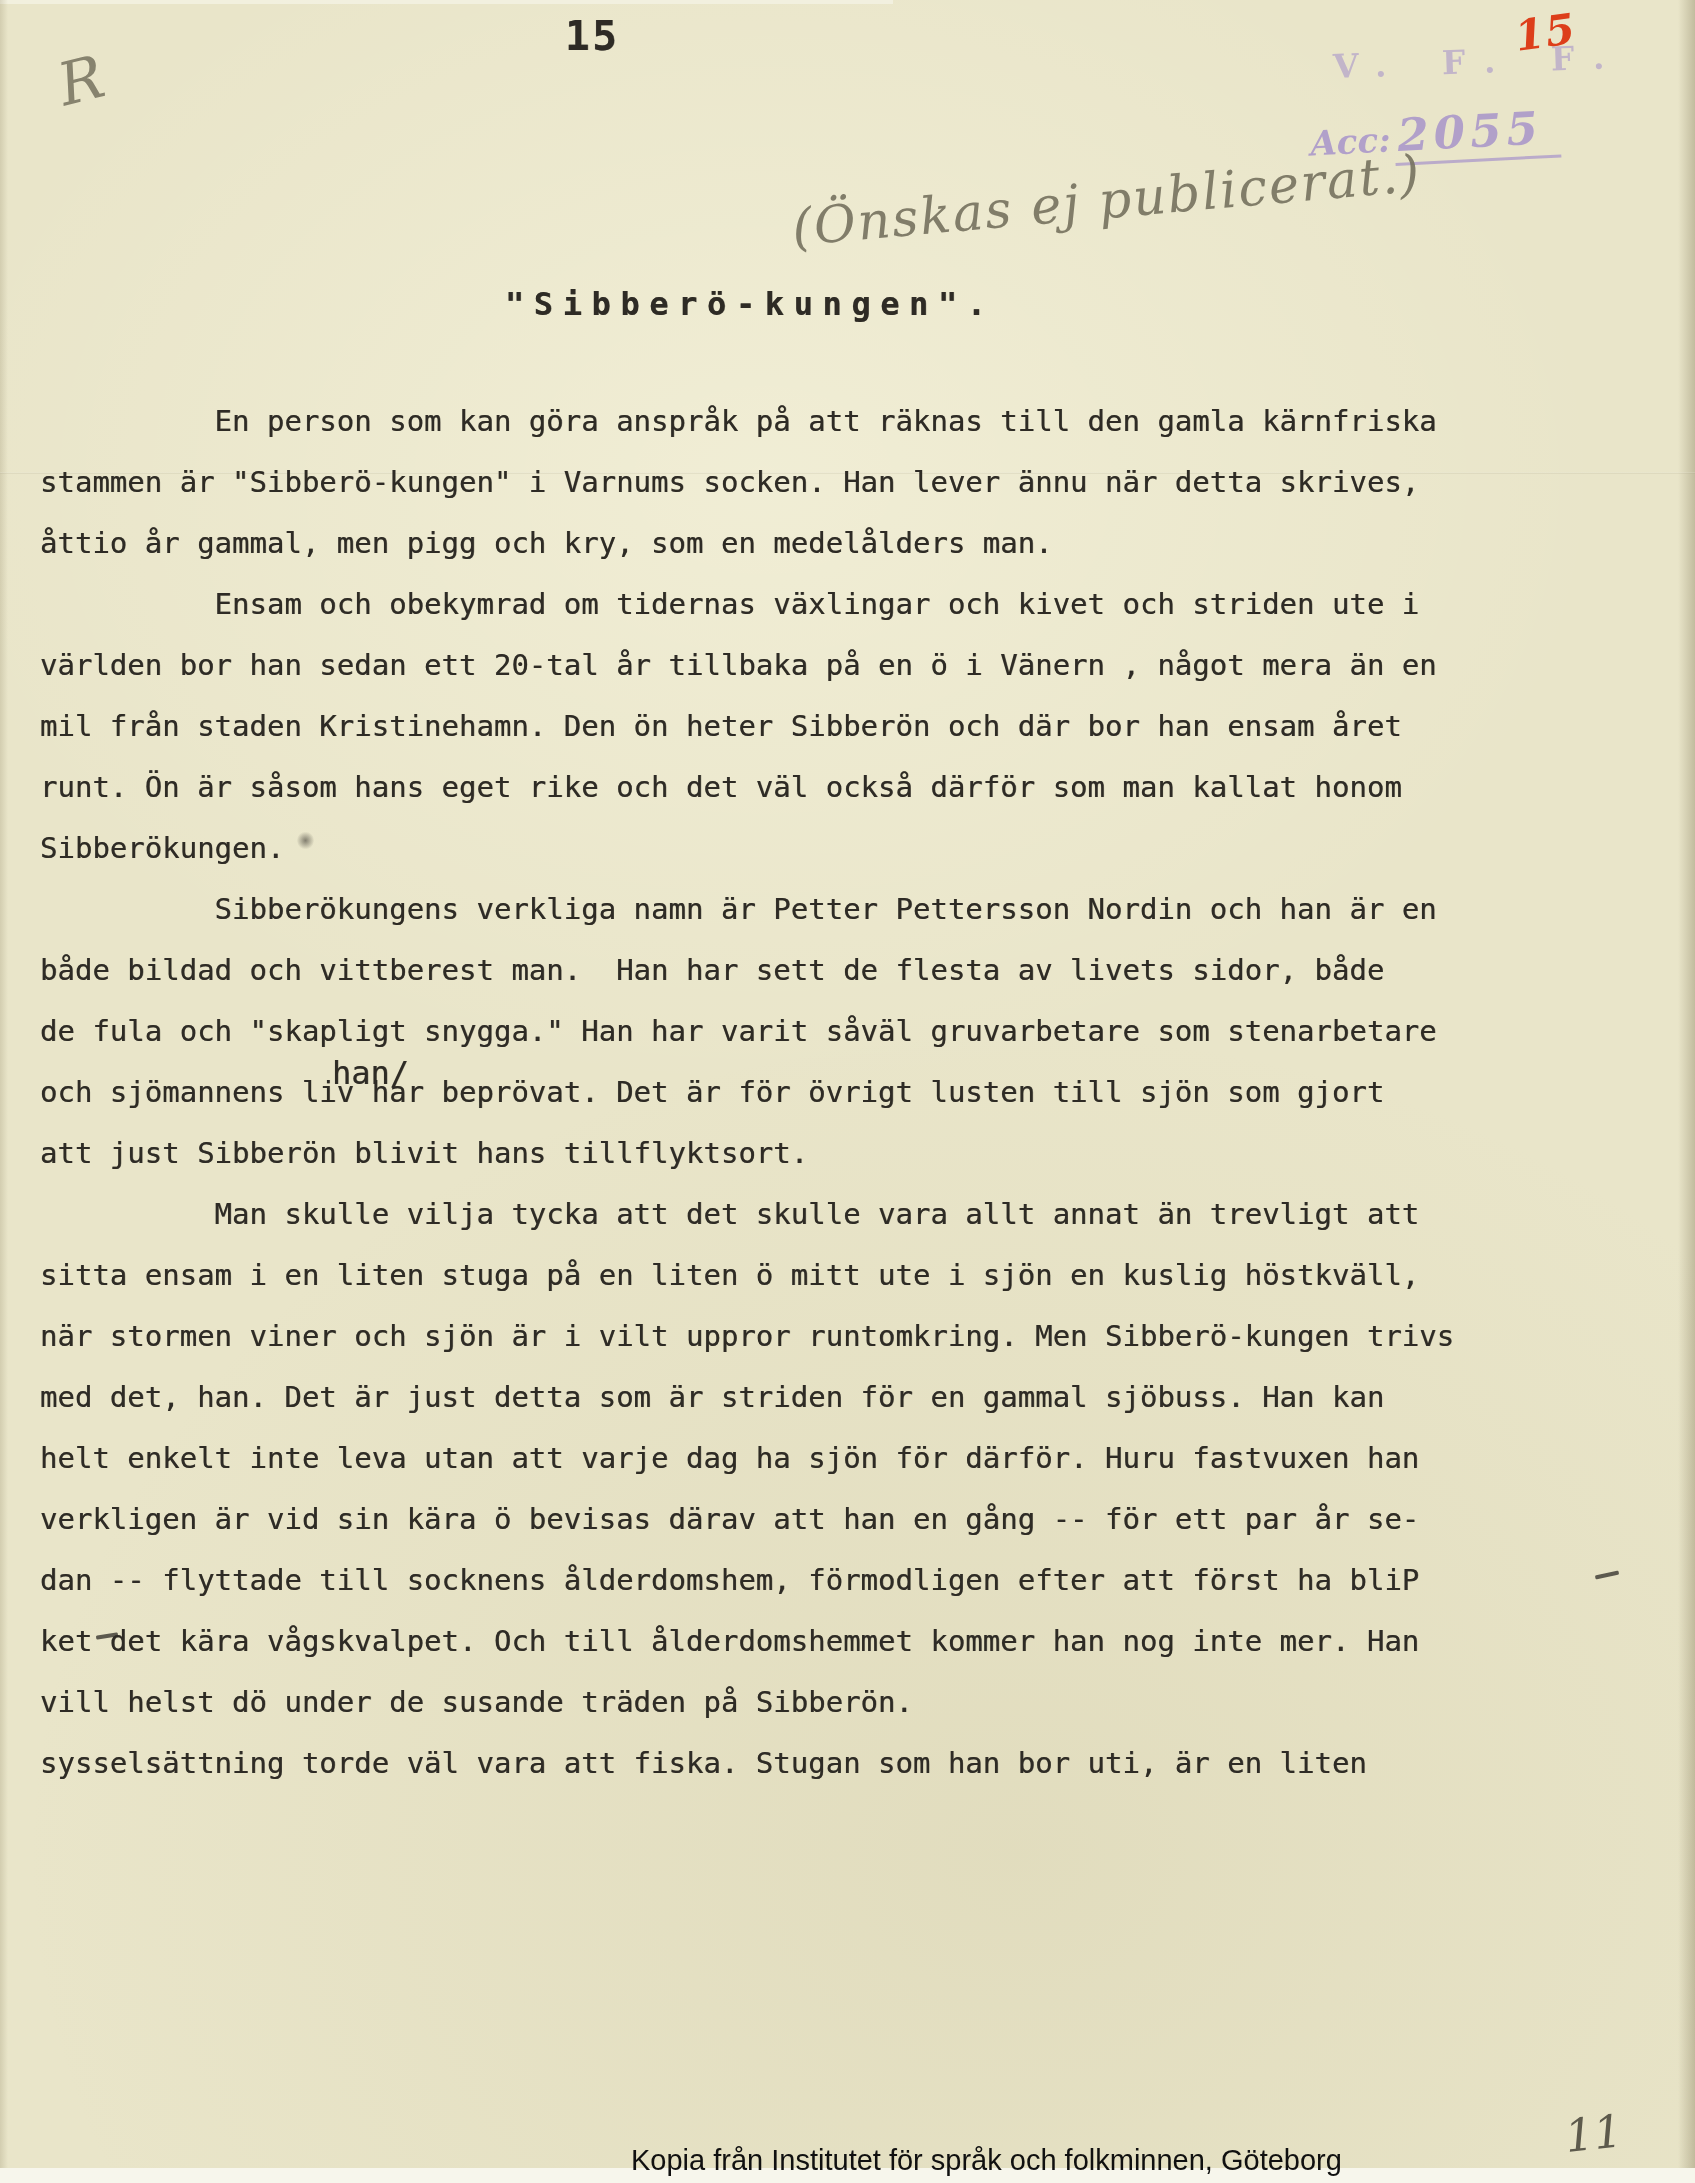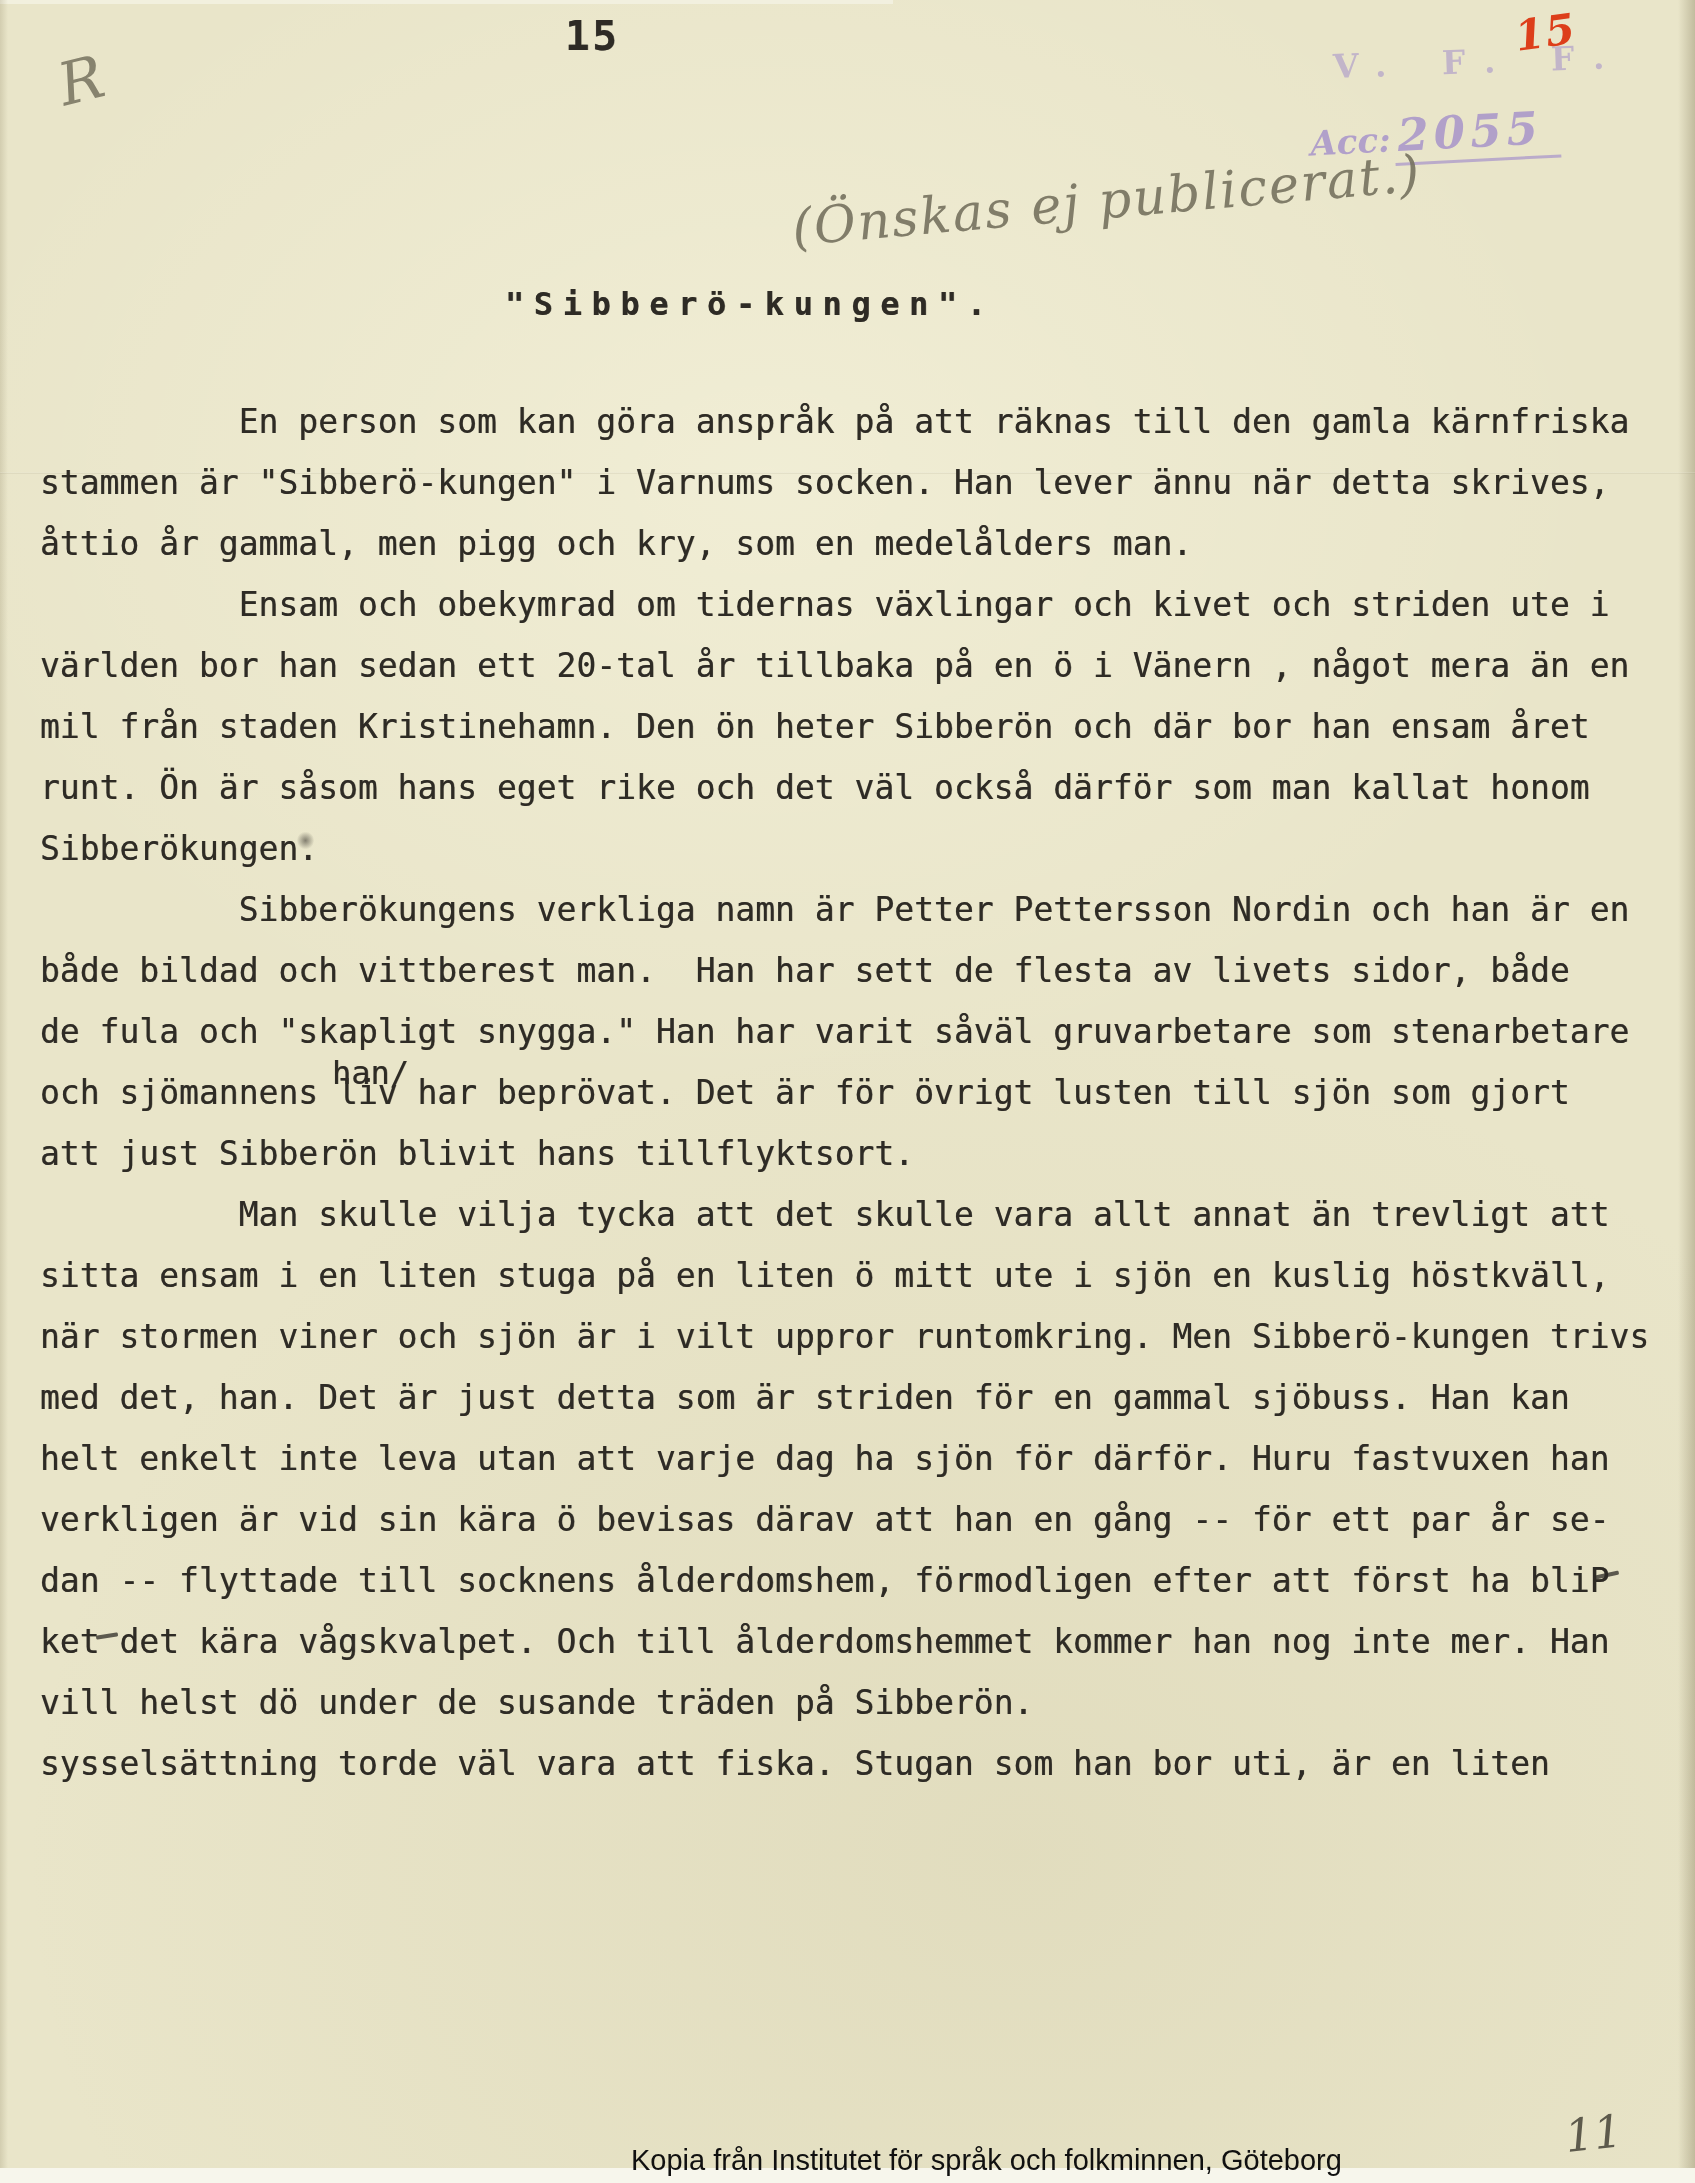--- a/index.html
+++ b/index.html
@@ -29,21 +29,21 @@
   }
   .page-number-typed{
     position:absolute;left:565px;top:11.5px;
     font-size:41px;font-weight:bold;letter-spacing:2.6px;
   }
   .doc-title{
     position:absolute;left:505px;top:285px;
     font-size:32px;font-weight:bold;letter-spacing:9.6px;white-space:pre;
   }
   .body-text{position:absolute;left:40px;top:391px;width:1634px;}
-  .line{display:block;height:61px;line-height:61px;font-size:33px;white-space:pre;}
+  .line{display:block;height:61px;line-height:61px;font-size:29px;white-space:pre;}
   .insertion{
     position:absolute;left:332px;top:1054px;
     font-size:32px;white-space:pre;
   }
   .strike{position:absolute;background:#2e2b25;opacity:.75;border-radius:1.3px;}
   .strike-p{left:1595px;top:1573px;width:24px;height:3.8px;transform:rotate(-12deg);}
   .strike-x{left:96px;top:1634px;width:22px;height:3.8px;transform:rotate(-9deg);}
   .smudge{position:absolute;left:297px;top:831px;width:16.6px;height:19px;border-radius:50%;
     background:radial-gradient(circle, rgba(46,43,37,0.55), rgba(46,43,37,0) 70%);}
   

